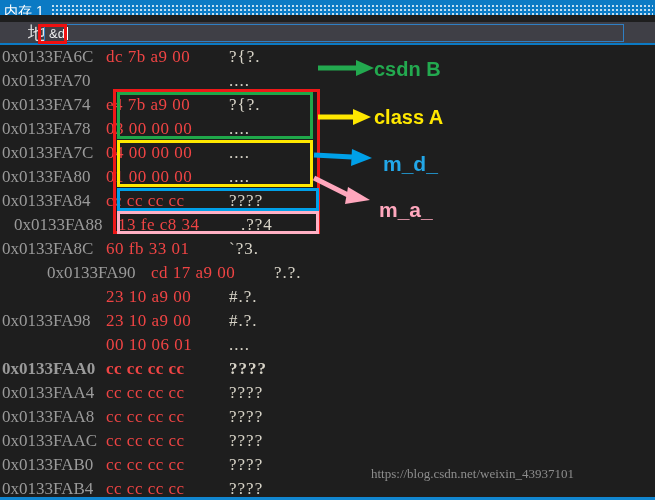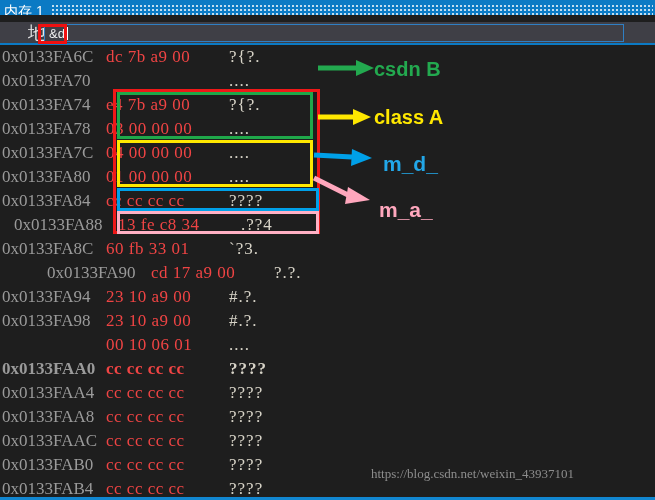--- a/index.html
+++ b/index.html
@@ -208,21 +208,21 @@
         <div class="hexrow" style="top: 0px;"><span class="hex-addr">0x0133FA6C</span><span class="hex-bytes">dc 7b a9 00</span><span class="hex-ascii">?{?.</span></div>
         <div class="hexrow" style="top: 24px;"><span class="hex-addr">0x0133FA70</span><span class="hex-ascii">....</span></div>
         <div class="hexrow" style="top: 48px;"><span class="hex-addr">0x0133FA74</span><span class="hex-bytes">e4 7b a9 00</span><span class="hex-ascii">?{?.</span></div>
         <div class="hexrow" style="top: 72px;"><span class="hex-addr">0x0133FA78</span><span class="hex-bytes">03 00 00 00</span><span class="hex-ascii">....</span></div>
         <div class="hexrow" style="top: 96px;"><span class="hex-addr">0x0133FA7C</span><span class="hex-bytes">04 00 00 00</span><span class="hex-ascii">....</span></div>
         <div class="hexrow" style="top: 120px;"><span class="hex-addr">0x0133FA80</span><span class="hex-bytes">01 00 00 00</span><span class="hex-ascii">....</span></div>
         <div class="hexrow" style="top: 144px;"><span class="hex-addr">0x0133FA84</span><span class="hex-bytes">cc cc cc cc</span><span class="hex-ascii">????</span></div>
         <div class="hexrow" style="top: 168px; margin-left: 12px;"><span class="hex-addr">0x0133FA88</span><span class="hex-bytes">13 fe c8 34</span><span class="hex-ascii">.??4</span></div>
         <div class="hexrow" style="top: 192px;"><span class="hex-addr">0x0133FA8C</span><span class="hex-bytes">60 fb 33 01</span><span class="hex-ascii">`?3.</span></div>
         <div class="hexrow" style="top: 216px; margin-left: 45px;"><span class="hex-addr">0x0133FA90</span><span class="hex-bytes">cd 17 a9 00</span><span class="hex-ascii">?.?.</span></div>
-        <div class="hexrow" style="top: 240px;"><span class="hex-addr">0x0133FA94</span><span class="hex-bytes">23 10 a9 00</span><span class="hex-ascii">#.?.</span></div>
+        <div class="hexrow" style="top: 240px;"><span class="hex-bytes">23 10 a9 00</span><span class="hex-ascii">#.?.</span></div>
         <div class="hexrow" style="top: 264px;"><span class="hex-addr">0x0133FA98</span><span class="hex-bytes">23 10 a9 00</span><span class="hex-ascii">#.?.</span></div>
         <div class="hexrow" style="top: 288px;"><span class="hex-bytes">00 10 06 01</span><span class="hex-ascii">....</span></div>
         <div class="hexrow" style="top: 312px; font-weight: bold;"><span class="hex-addr">0x0133FAA0</span><span class="hex-bytes">cc cc cc cc</span><span class="hex-ascii">????</span></div>
         <div class="hexrow" style="top: 336px;"><span class="hex-addr">0x0133FAA4</span><span class="hex-bytes">cc cc cc cc</span><span class="hex-ascii">????</span></div>
         <div class="hexrow" style="top: 360px;"><span class="hex-addr">0x0133FAA8</span><span class="hex-bytes">cc cc cc cc</span><span class="hex-ascii">????</span></div>
         <div class="hexrow" style="top: 384px;"><span class="hex-addr">0x0133FAAC</span><span class="hex-bytes">cc cc cc cc</span><span class="hex-ascii">????</span></div>
         <div class="hexrow" style="top: 408px;"><span class="hex-addr">0x0133FAB0</span><span class="hex-bytes">cc cc cc cc</span><span class="hex-ascii">????</span></div>
         <div class="hexrow" style="top: 432px;"><span class="hex-addr">0x0133FAB4</span><span class="hex-bytes">cc cc cc cc</span><span class="hex-ascii">????</span></div>
       </div>
 

